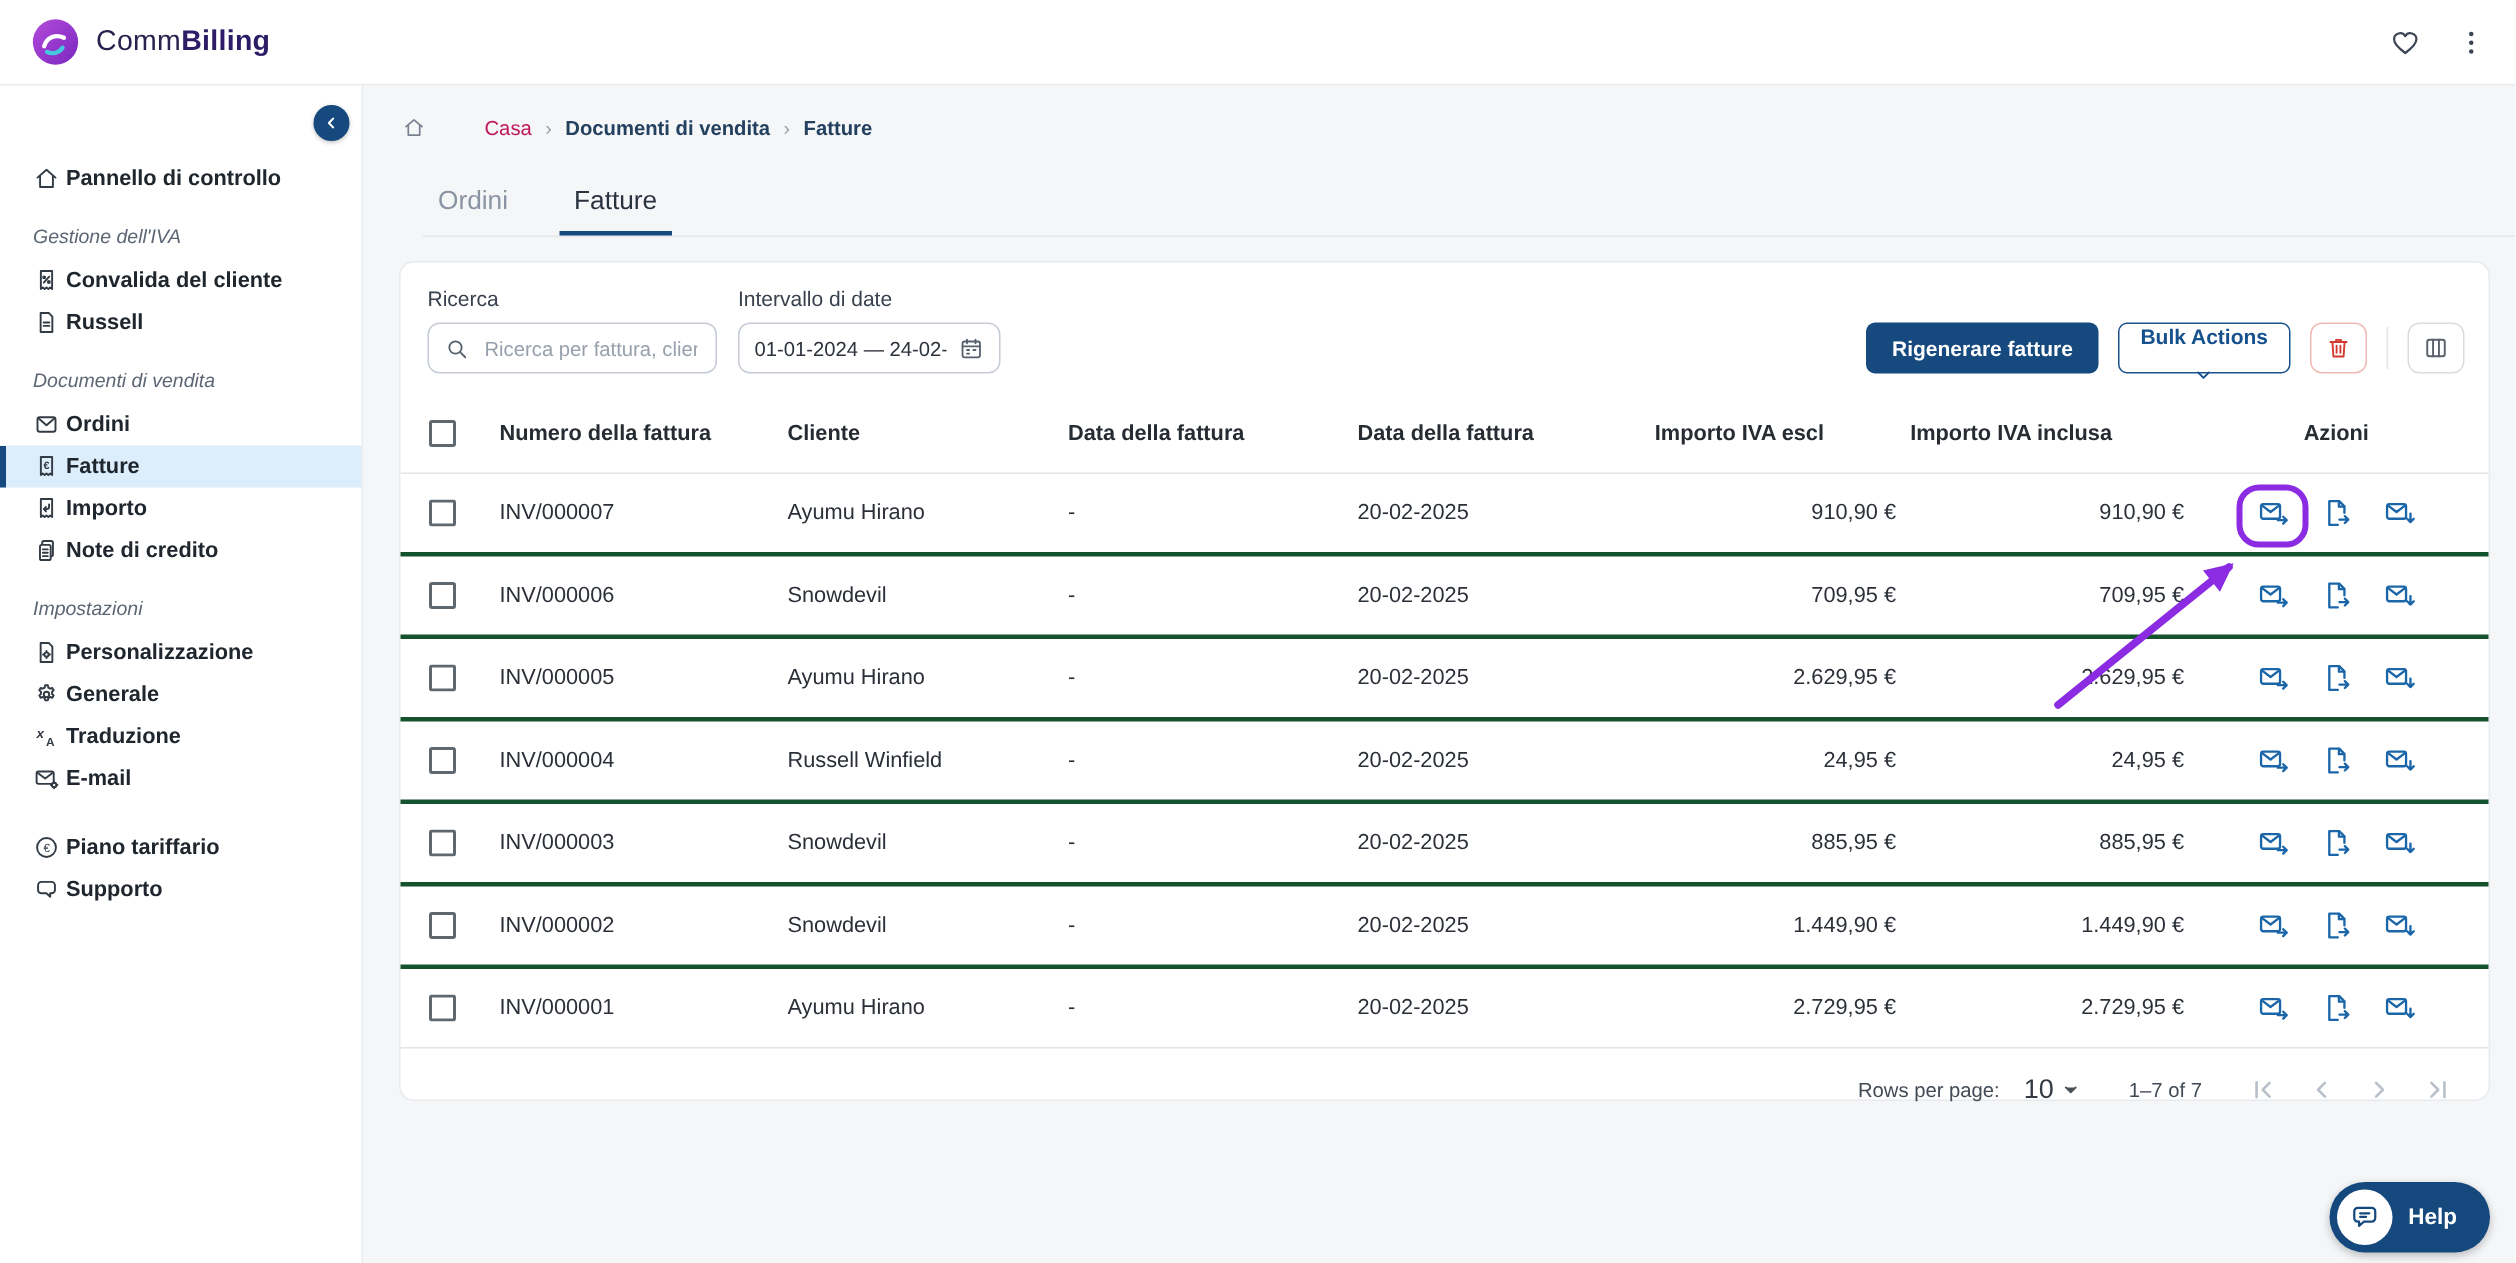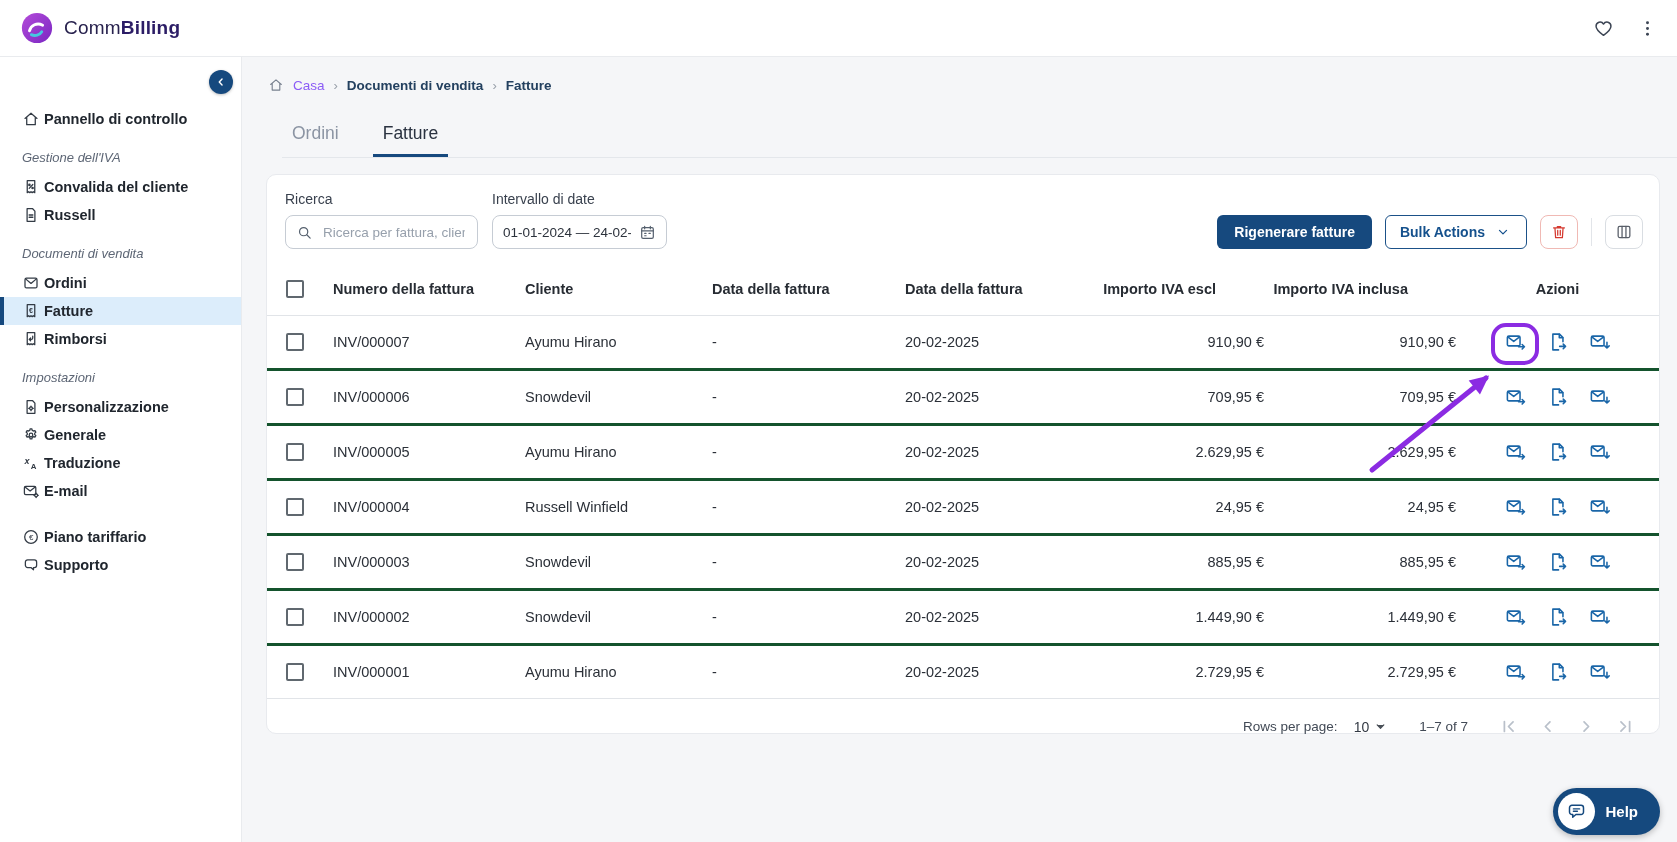--- a/index.html
+++ b/index.html
@@ -31,21 +31,21 @@
   .side-item .icon{color:#333b45;}
   .side-item .icon svg{width:18px; height:18px;}
   .side-label{font-size:14.5px; font-weight:600; color:#20262e; white-space:nowrap;}
   .side-item.active{background:#dcedfb; box-shadow:inset 4px 0 0 #16497e;}
 
   
   .main{position:absolute; left:242px; top:57px; right:0; bottom:0; background:#f5f6f8;}
   .breadcrumb{display:flex; align-items:center; gap:9px; padding:20px 0 0 26px; font-size:13.5px;}
   .breadcrumb .icon{color:#78818f;}
   .breadcrumb .icon svg{width:16px; height:16px;}
-  .bc-muted{color:#8b5cf6;}
+  .bc-muted{color:#be185d;margin-left:30px;}
   .bc-strong{color:#23405f; font-weight:700;}
   .bc-sep{color:#9aa1ab; font-size:13px;}
   .tabs{display:flex; gap:24px; margin:20px 0 0 40px; border-bottom:1px solid #e4e7eb; height:44px; align-items:flex-end; padding-right:26px;}
   .tab{display:flex; align-items:center; justify-content:center; height:44px; padding:0 10px; font-size:17.5px; color:#8b94a3; border-bottom:3px solid transparent; box-sizing:border-box; cursor:pointer;}
   .tab.active{color:#2a3240; font-weight:500; border-bottom:3px solid #16497e;}
 
   
   .card{position:relative; margin:16px 0 0 24px; width:1394px; height:560px; background:#fff; border:1px solid #e8eaee; border-radius:10px; box-sizing:border-box;}
   .filters{position:relative; height:74px; padding:16px 16px 0 18px; box-sizing:border-box; display:flex; gap:14px;}
   .field{display:flex; flex-direction:column;}
@@ -53,21 +53,21 @@
   .input-box{margin-top:7px; height:34px; border:1px solid #c6ccd4; border-radius:8px; display:flex; align-items:center; padding:0 10px; box-sizing:border-box; background:#fff; gap:8px;}
   .input-box .icon{color:#55606e;}
   .input-box .icon svg{width:17px; height:17px;}
   .search-box{width:193px;}
   .search-box input{border:none; outline:none; flex:1; min-width:0; font-size:13.5px; color:#2c323c; font-family:inherit; background:transparent;}
   .search-box input::placeholder{color:#97a0ac;}
   .date-box{width:175px; justify-content:space-between; cursor:pointer;}
   .date-value{font-size:13.5px; color:#2c323c; white-space:nowrap; overflow:hidden;}
   .toolbar{position:absolute; right:16px; top:40px; display:flex; align-items:center; gap:13px;justify-content:center;}
   .btn-primary{height:34px; background:#16497e; color:#fff; font-size:14px; font-weight:700; border-radius:6px; padding:0 17px;}
-  .btn-outline{height:34px; border:1.5px solid #1b5188; color:#15518d; background:#fff; font-size:14px; font-weight:700; border-radius:6px; padding:0 14px; display:flex; align-items:center; gap:9px;}
+  .btn-outline{height:34px; border:1.5px solid #1b5188; color:#15518d; background:#fff; font-size:14px; font-weight:700; border-radius:6px; padding:0 14px; display:flex; align-items:center; gap:9px;flex-direction:column;}
   .btn-outline .icon{color:#15518d;}
   .btn-icon{width:38px; height:34px; border-radius:8px; display:flex; align-items:center; justify-content:center; background:#fff;}
   .btn-danger{border:1px solid #f0b9b4; color:#d5392f;}
   .btn-cols{border:1px solid #d9dde2; color:#595f69;}
   .btn-icon svg{width:18px; height:18px;}
   .v-divider{width:1px; height:28px; background:#e2e5e9;}
 
   
   .table{margin-top:14px; width:1392px;}
   .trow{display:grid; grid-template-columns:66px 192px 187px 193px 181px 178px 192px 203px; height:52px; border-bottom:3px solid #14532d; align-items:center;}
@@ -79,21 +79,21 @@
   .t-right{justify-content:flex-end;}
   .h-right{justify-content:flex-end; padding-right:48px; box-sizing:border-box;}
   .h-actions{justify-content:center;}
   .c-actions{justify-content:center; gap:18px;}
   .cbx{width:18px; height:18px; border:2px solid #60686f; border-radius:2px; background:#fff; box-sizing:border-box; cursor:pointer; display:inline-block;}
   .act-btn{width:24px; height:24px; color:#1a66a8; display:flex; align-items:center; justify-content:center;}
   .act-btn svg{width:22px; height:22px;}
 
   
   .pagination{height:56px; border-top:1px solid #e1e4e8; display:flex; align-items:center; justify-content:flex-end; padding-right:22px; box-sizing:border-box; font-size:13.5px; color:#424a56;}
-  .rpp-select{display:flex; align-items:center; gap:3px; margin-left:16px; cursor:pointer; color:#333a44; font-size:14px;}
+  .rpp-select{display:flex; align-items:center; gap:3px; margin-left:16px; cursor:pointer; color:#333a44; font-size:18px;}
   .rpp-select .icon{color:#4a5058;}
   .rpp-select .icon svg{width:17px; height:17px;}
   .pg-range{margin-left:30px;}
   .pg-nav{display:flex; align-items:center; gap:15px; margin-left:28px;}
   .pg-btn{width:24px; height:24px; color:#b9c0ca; display:flex; align-items:center; justify-content:center;}
   .pg-btn svg{width:21px; height:21px;}
 
   
   .help-pill{position:absolute; right:17px; bottom:7px; height:47px; background:#15497e; border-radius:25px; display:flex; align-items:center; color:#fff; font-size:15px; font-weight:600; padding:0 22px 0 52px; box-sizing:border-box; z-index:30; box-shadow:0 2px 6px rgba(0,0,0,.25);}
   .help-circle{position:absolute; left:5px; top:5px; width:37px; height:37px; border-radius:50%; background:#fff; display:flex; align-items:center; justify-content:center; color:#15497e;}
@@ -198,21 +198,31 @@
           </span>
           <span class="side-label">Fatture</span>
         </div>
         <div class="side-item">
           <span class="icon">
             <svg viewBox="0 0 24 24" fill="none" stroke="currentColor" stroke-width="1.7" stroke-linecap="round" stroke-linejoin="round">
               <path d="M7 3.6h10v15.9l-1.7-1.3-1.65 1.3-1.65-1.3-1.65 1.3-1.65-1.3L7 19.5z"></path>
               <path d="M14.3 8.3v2.2a2 2 0 0 1-2 2H9.6m1.9-1.9-1.9 1.9 1.9 1.9"></path>
             </svg>
           </span>
-          <span class="side-label">Rimborsi</span>
+          <span class="side-label">Importo</span>
+        </div>
+        <div class="side-item">
+          <span class="icon">
+            <svg viewBox="0 0 24 24" fill="none" stroke="currentColor" stroke-width="1.7" stroke-linecap="round" stroke-linejoin="round">
+              <rect x="8.2" y="3.6" width="9.5" height="13.5" rx="1.5"></rect>
+              <rect x="6.2" y="7" width="9.5" height="13.5" rx="1.5" fill="#ffffff"></rect>
+              <path d="M8.8 11h4.3M8.8 14h4.3M8.8 17h4.3"></path>
+            </svg>
+          </span>
+          <span class="side-label">Note di credito</span>
         </div>
         <div class="side-section">Impostazioni</div>
         <div class="side-item">
           <span class="icon">
             <svg viewBox="0 0 24 24" fill="none" stroke="currentColor" stroke-width="1.7" stroke-linecap="round" stroke-linejoin="round">
               <path d="M6.8 3.6h7.4l3 3.2v13.6H6.8z"></path>
               <circle cx="12" cy="13.8" r="1.9"></circle>
               <path d="M12 10.7v1.1M12 15.8v1.1M8.9 13.8h1.1M14 13.8h1.1"></path>
             </svg>
           </span>

